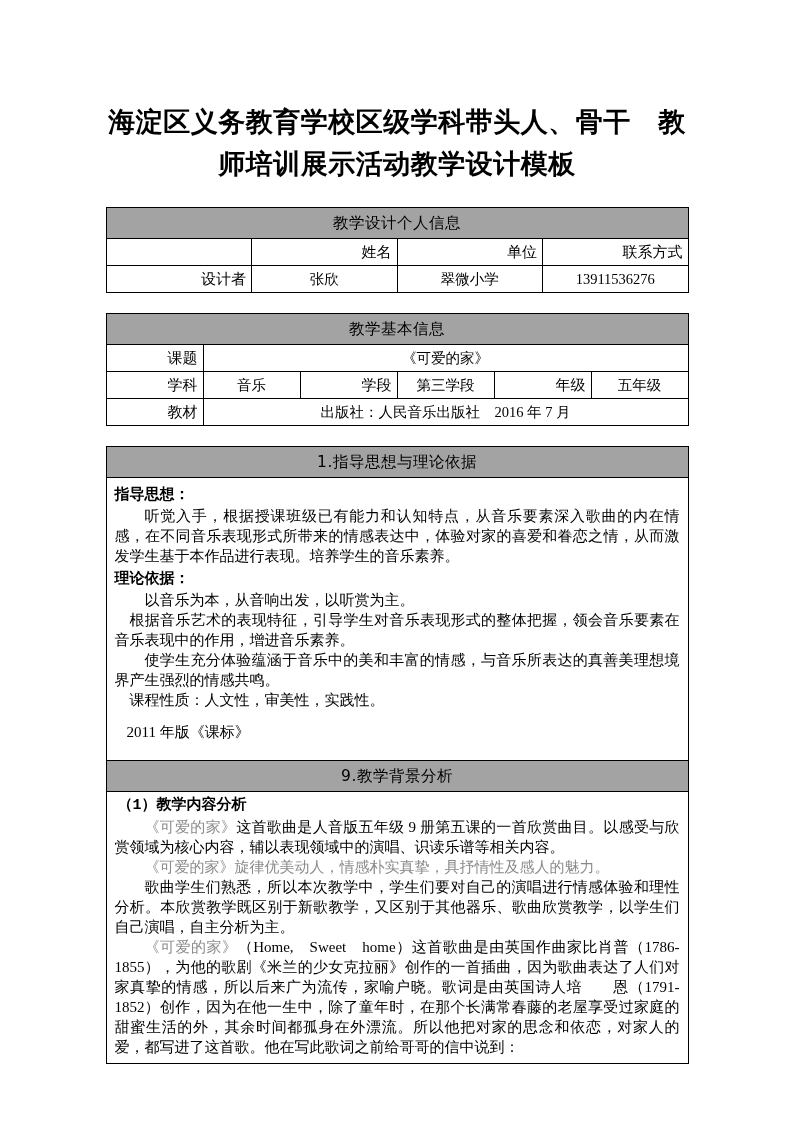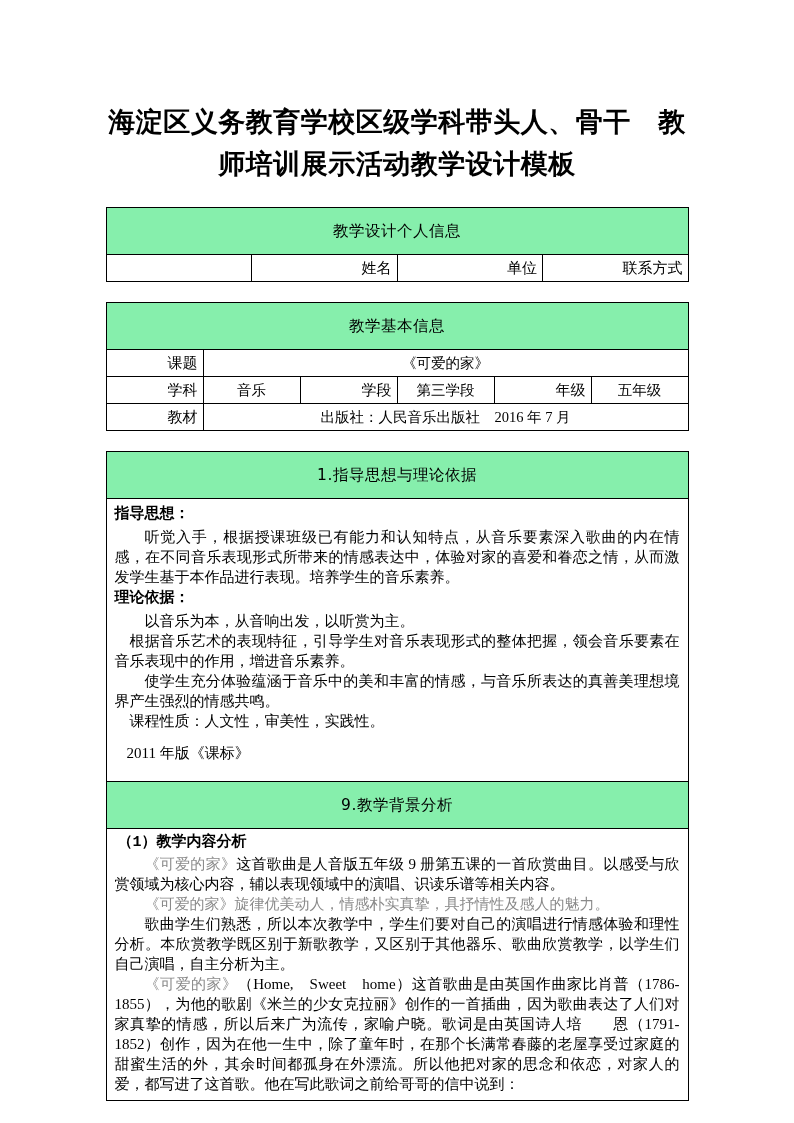--- a/index.html
+++ b/index.html
@@ -43,26 +43,26 @@
     font-size: 14.5px;
   }
   .tbl td, .tbl th {
     border: 1px solid #000000;
     padding: 3px 5px;
     vertical-align: middle;
     font-weight: normal;
     line-height: 20px;
   }
   .band {
-    background: #86efac;
+    background: #a3a3a3;
     text-align: center;
     font-family: "DejaVu Sans", "Liberation Sans", sans-serif;
     font-weight: bold;
     font-size: 15.5px;
-    padding: 13px 4px !important;
+    padding: 5px 4px !important;
     letter-spacing: 0.5px;
   }
   .lbl {
     text-align: right;
     font-family: "DejaVu Sans", "Liberation Sans", sans-serif;
     font-weight: bold;
     font-size: 15px;
   }
   .ctr { text-align: center; }
   .lft { text-align: center; }
@@ -70,21 +70,21 @@
   .gap-22 { height: 22px; }
 
   .body-cell {
     font-size: 15px;
     line-height: 23.5px;
     padding: 4px 8px 6px 8px !important;
     text-align: justify;
     text-justify: inter-ideograph;
   }
   .sub-bold {
-    font-family: Liberation Mono, monospace;
+    font-family: Liberation Serif, serif;
     font-weight: bold;
     font-size: 15px;
     line-height: 24px;
     margin: 0;
   }
   .para {
     margin: 0;
     text-indent: 2em;
   }
   .para-hang {
@@ -119,20 +119,26 @@
   <table class="tbl">
     <tbody>
         <tr>
       <td class="band" colspan="4">教学设计个人信息</td>
     </tr>
     <tr>
       <td class="lbl" style="width:107px"></td>
       <td class="lbl" style="width:118px">姓名</td>
       <td class="lbl" style="width:138px">单位</td>
       <td class="lbl">联系方式</td>
+    </tr>
+    <tr>
+      <td class="lbl">设计者</td>
+      <td class="ctr">张欣</td>
+      <td class="ctr">翠微小学</td>
+      <td class="ctr">13911536276</td>
     </tr>
   </tbody>
     </table>
 
   <div class="gap-20"></div>
 
   <table class="tbl">
     <tbody>
         <tr>
       <td class="band" colspan="6">教学基本信息</td>

